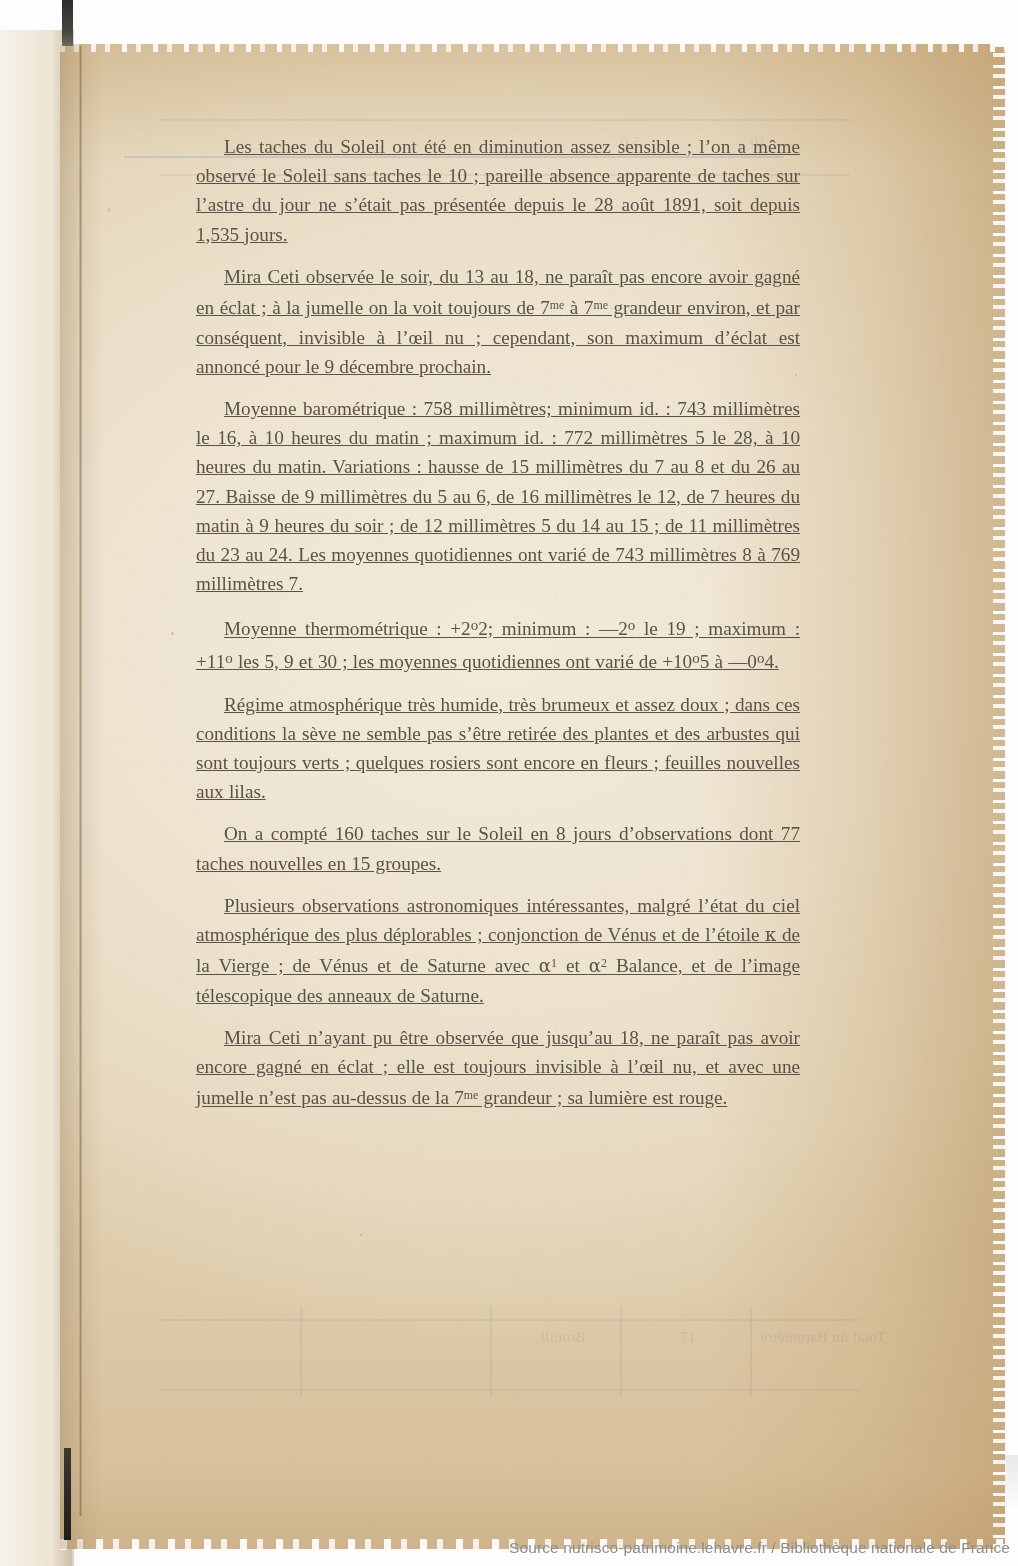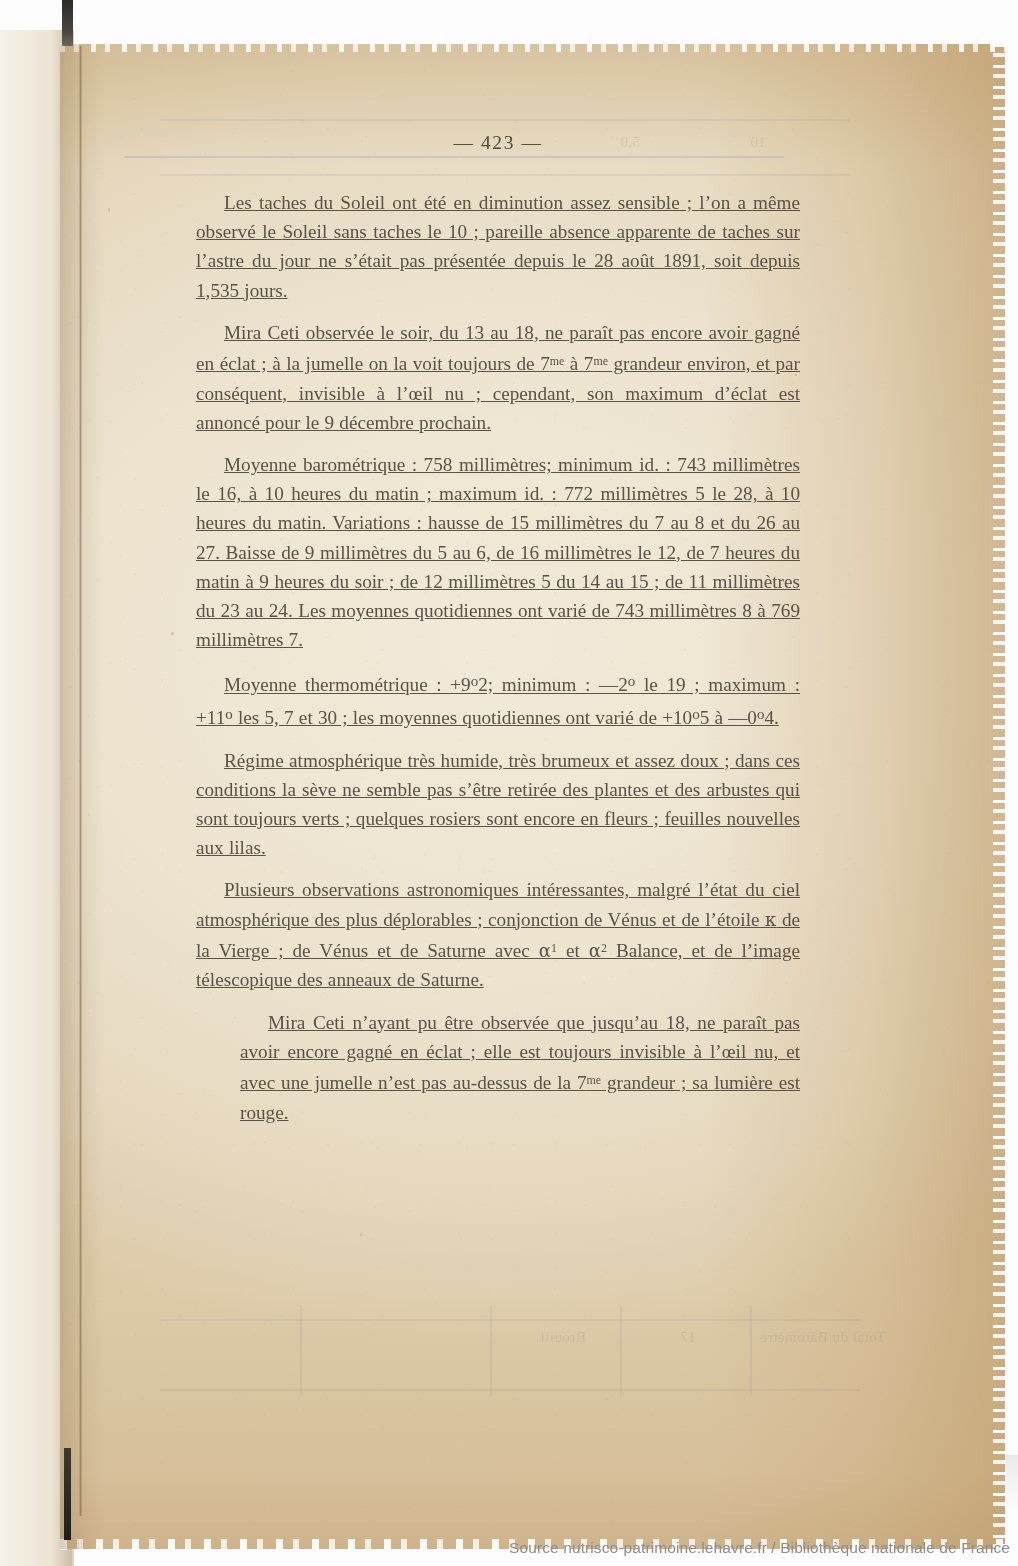--- a/index.html
+++ b/index.html
@@ -242,21 +242,21 @@
   p.para {
     margin: 0 0 13px 0;
     font-size: 19.2px;
     line-height: 29.2px;
     text-align: justify;
     text-indent: 28px;
     color: #595247;
     word-spacing: .4px;
     text-decoration: underline;
   }
-  p.para:last-child { margin-bottom: 0; margin-left: 44px; }
+  p.para:last-child { margin-bottom: 0; }
 
   .month-heading {
     text-align: center;
     font-size: 20px;
     letter-spacing: 2.3px;
     color: #4d473e;
     margin: 26px 0 27px 0;
   }
 
   sup.abbr {
@@ -337,43 +337,45 @@
 
 <div class="gutter-shade"></div>
 <div class="gutter-fold"></div>
 <div class="binder-clamp"></div>
 <div class="binder-clamp-tail"></div>
 
 <div class="head-rule"></div>
 
 <div class="text-block">
 
-  <div class="folio">— 423 —</div>
 
   <p class="para">
     <span>Les taches du Soleil ont été en diminution assez sensible ; l’on a même observé le Soleil sans taches le 10 ; pareille absence apparente de taches sur l’astre du jour ne s’était pas présentée depuis le 28 août 1891, soit depuis 1,535 jours.</span>
   </p>
 
   <p class="para">
     <span>Mira Ceti observée le soir, du 13 au 18, ne paraît pas encore avoir gagné en éclat ; à la jumelle on la voit toujours de 7</span><sup class="abbr">me</sup><span> à 7</span><sup class="abbr">me</sup><span> grandeur environ, et par conséquent, invisible à l’œil nu ; cependant, son maximum d’éclat est annoncé pour le 9 décembre prochain.</span>
   </p>
 
 
   <p class="para">
     <span>Moyenne barométrique : 758 millimètres; minimum id. : 743 millimètres le 16, à 10 heures du matin ; maximum id. : 772 millimètres 5 le 28, à 10 heures du matin. Variations : hausse de 15 millimètres du 7 au 8 et du 26 au 27. Baisse de 9 millimètres du 5 au 6, de 16 millimètres le 12, de 7 heures du matin à 9 heures du soir ; de 12 millimètres 5 du 14 au 15 ; de 11 millimètres du 23 au 24. Les moyennes quotidiennes ont varié de 743 millimètres 8 à 769 millimètres 7.</span>
   </p>
 
   <p class="para">
-    <span>Moyenne thermométrique : +9</span><span class="deg">o</span><span>2; minimum : —2</span><span class="deg">o</span><span> le 19 ; maximum : +11</span><span class="deg">o</span><span> les 5, 7 et 30 ; les moyennes quotidiennes ont varié de +10</span><span class="deg">o</span><span>5 à —0</span><span class="deg">o</span><span>4.</span>
+    <span>Moyenne thermométrique : +2</span><span class="deg">o</span><span>2; minimum : —2</span><span class="deg">o</span><span> le 19 ; maximum : +11</span><span class="deg">o</span><span> les 5, 9 et 30 ; les moyennes quotidiennes ont varié de +10</span><span class="deg">o</span><span>5 à —0</span><span class="deg">o</span><span>4.</span>
   </p>
 
   <p class="para">
     <span>Régime atmosphérique très humide, très brumeux et assez doux ; dans ces conditions la sève ne semble pas s’être retirée des plantes et des arbustes qui sont toujours verts ; quelques rosiers sont encore en fleurs ; feuilles nouvelles aux lilas.</span>
   </p>
 
+  <p class="para">
+    <span>On a compté 160 taches sur le Soleil en 8 jours d’observations dont 77 taches nouvelles en 15 groupes.</span>
+  </p>
 
   <p class="para">
     <span>Plusieurs observations astronomiques intéressantes, malgré l’état du ciel atmosphérique des plus déplorables ; conjonction de Vénus et de l’étoile </span><span class="greek">κ</span><span> de la Vierge ; de Vénus et de Saturne avec </span><span class="greek">α</span><sup class="abbr">1</sup><span> et </span><span class="greek">α</span><sup class="abbr">2</sup><span> Balance, et de l’image télescopique des anneaux de Saturne.</span>
   </p>
 
   <p class="para">
     <span>Mira Ceti n’ayant pu être observée que jusqu’au 18, ne paraît pas avoir encore gagné en éclat ; elle est toujours invisible à l’œil nu, et avec une jumelle n’est pas au-dessus de la 7</span><sup class="abbr">me</sup><span> grandeur ; sa lumière est rouge.</span>
   </p>
 
 </div>

